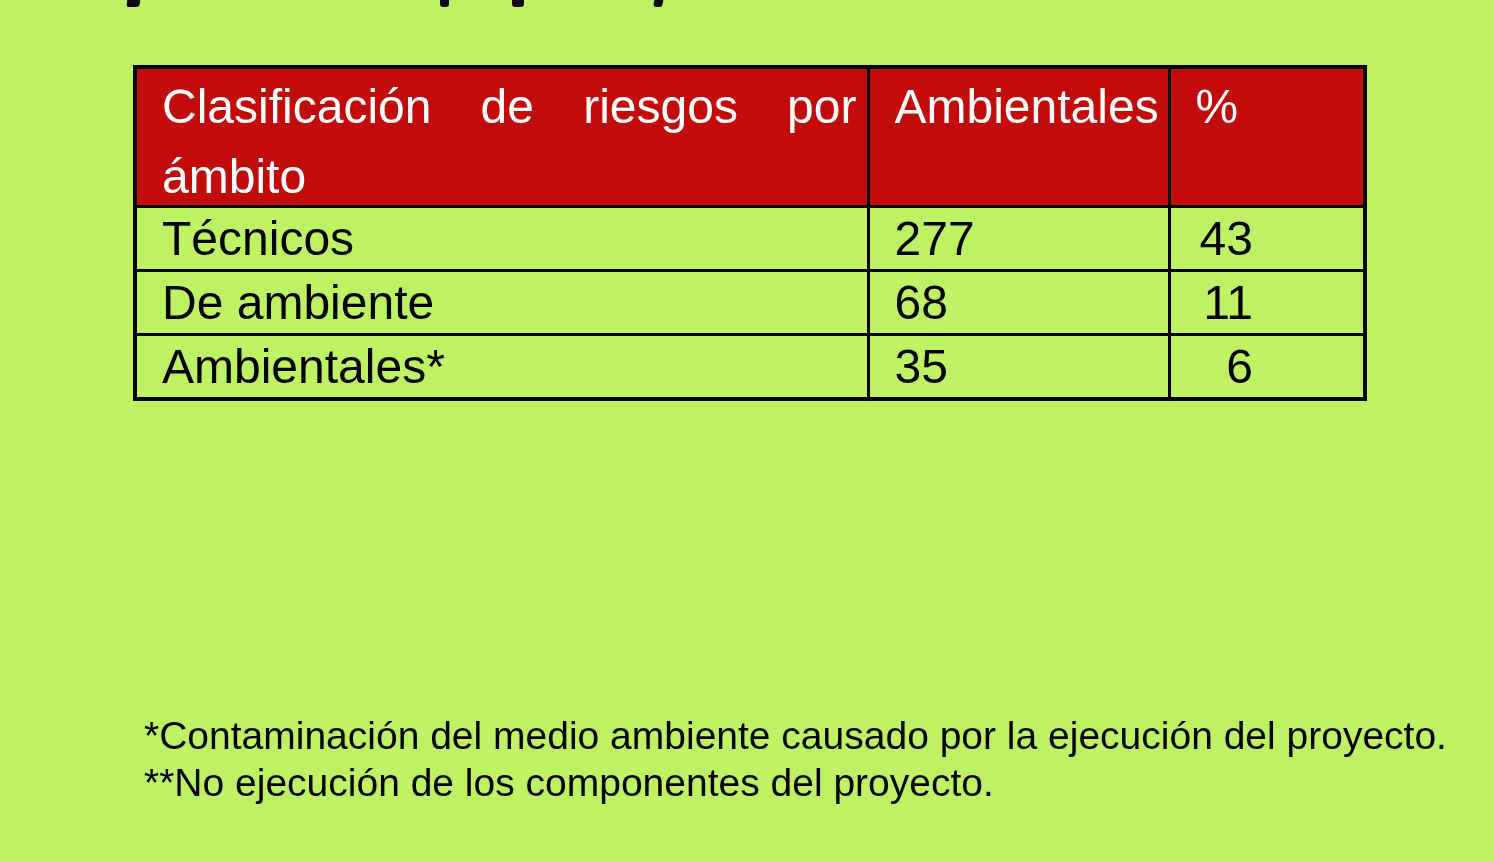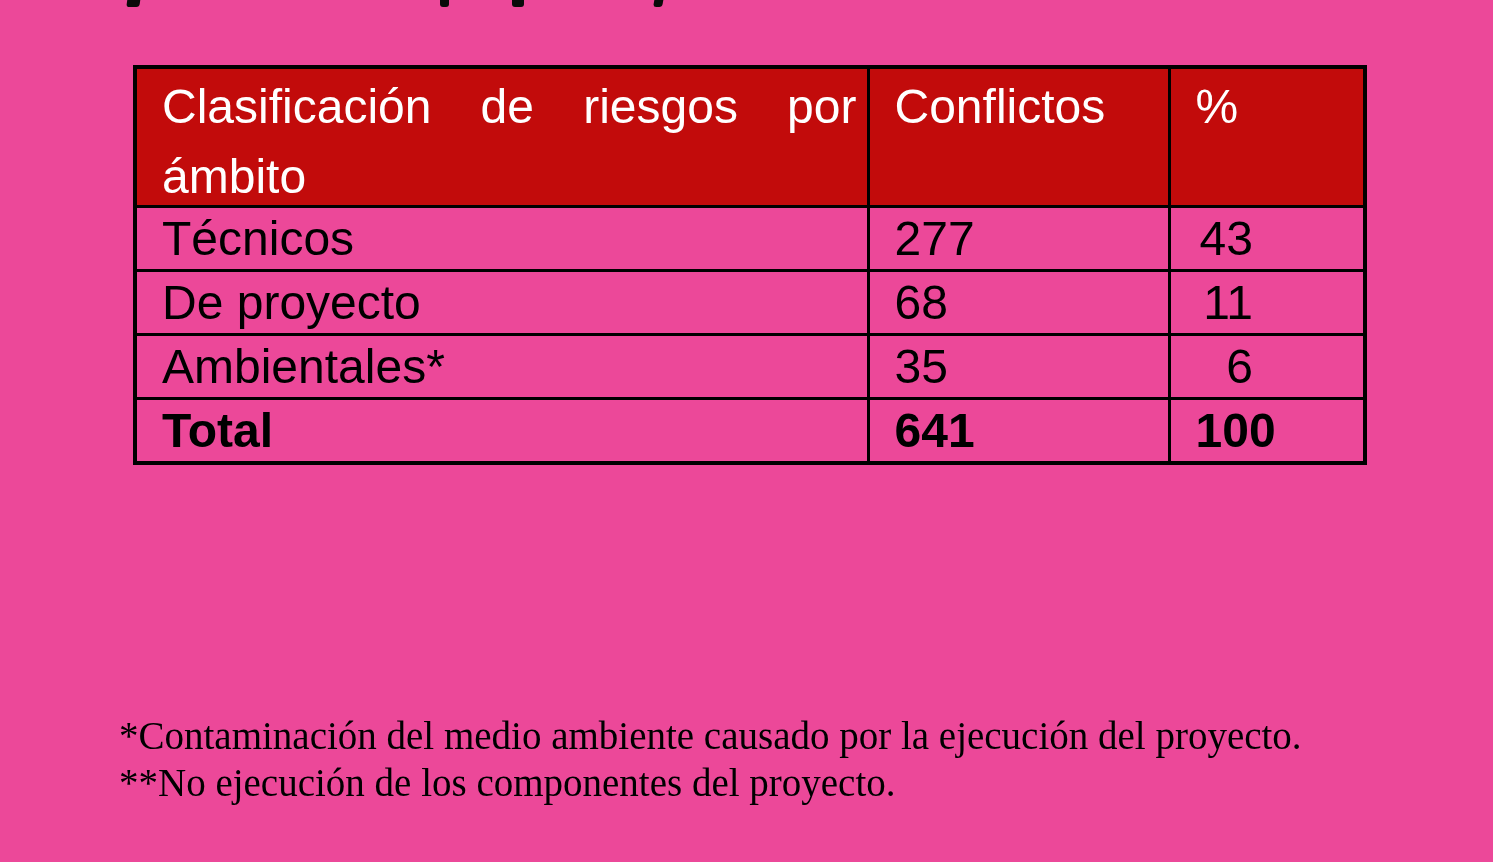--- a/index.html
+++ b/index.html
@@ -4,21 +4,21 @@
 <style>
   html, body {
     margin: 0;
     padding: 0;
     background: #ffffff;
   }
   #page {
     position: relative;
     width: 1493px;
     height: 862px;
-    background: #ec4899;
+    background: #bef264;
     overflow: hidden;
     font-family: "Liberation Sans", "DejaVu Sans", sans-serif;
     color: #000000;
   }
 
   
   .frag {
     position: absolute;
     top: -3px;
     height: 10px;
@@ -72,27 +72,26 @@
   .hdr-line2 { text-align: left; margin-top: 13px; }
 
   
   .risk-table tbody td { height: 61px; line-height: 56px; }
   .risk-table td.col-pct  { text-align: right; padding-right: 110px; }
   .risk-table tr.total-row td { font-weight: bold; }
 
   
   .footnotes {
     position: absolute;
-    left: 119px;
+    left: 144px;
     top: 712px;
     width: 1350px;
     font-size: 39px;
     line-height: 47px;
     white-space: nowrap;
-    font-family: Liberation Serif, serif;
   }
 </style>
 </head>
 <body>
 
 <div id="page">
 
   <div class="frag frag-1"></div>
   <div class="frag frag-2"></div>
   <div class="frag frag-3"></div>
@@ -103,44 +102,39 @@
       <col class="c1">
         <col class="c2">
         <col class="c3">
     </colgroup>
     <thead>
       <tr>
         <th>
           <div class="hdr-line1">Clasificación de riesgos por</div>
           <div class="hdr-line2">ámbito</div>
         </th>
-        <th>Conflictos</th>
+        <th>Ambientales</th>
         <th>%</th>
       </tr>
     </thead>
     <tbody>
       <tr>
         <td class="col-label">Técnicos</td>
         <td class="col-inc">277</td>
         <td class="col-pct">43</td>
       </tr>
       <tr>
-        <td class="col-label">De proyecto</td>
+        <td class="col-label">De ambiente</td>
         <td class="col-inc">68</td>
         <td class="col-pct">11</td>
       </tr>
       <tr>
         <td class="col-label">Ambientales*</td>
         <td class="col-inc">35</td>
         <td class="col-pct">6</td>
-      </tr>
-      <tr class="total-row">
-        <td class="col-label">Total</td>
-        <td class="col-inc">641</td>
-        <td class="col-pct">100</td>
       </tr>
     </tbody>
   </table>
 
   <div class="footnotes">
     <div>*Contaminación del medio ambiente causado por la ejecución del proyecto.</div>
     <div>**No ejecución de los componentes del proyecto.</div>
   </div>
 
 </div>

